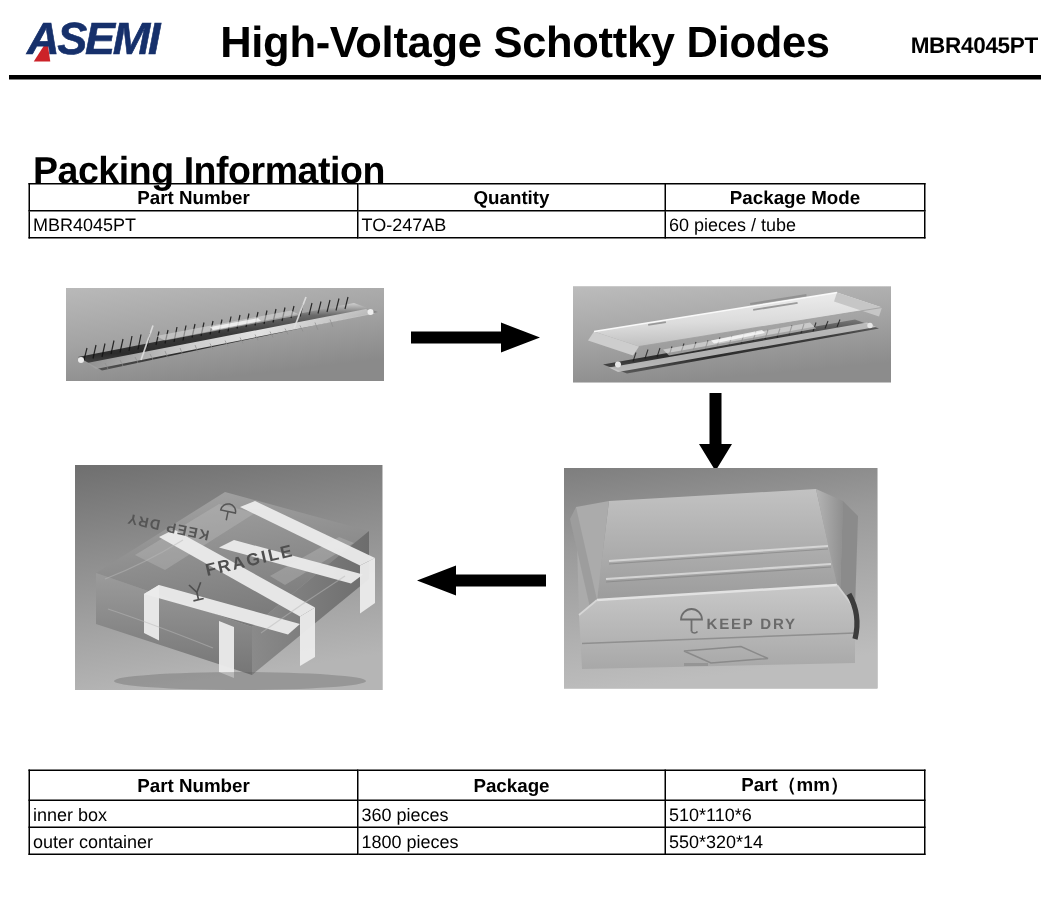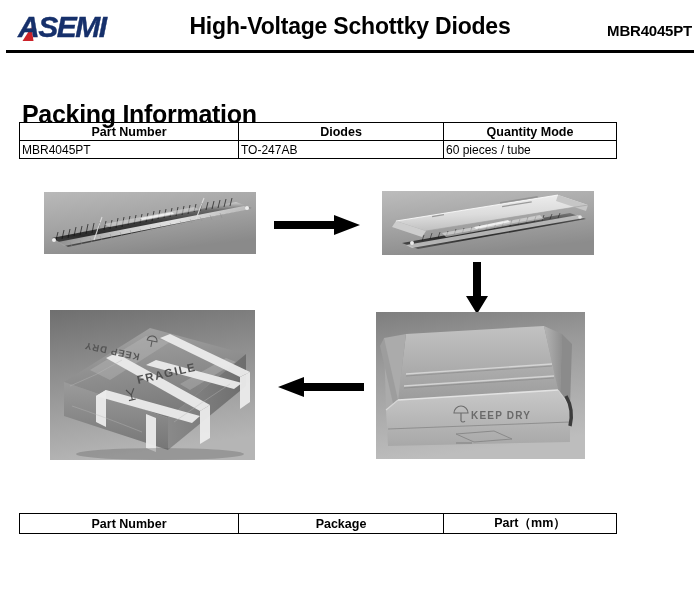--- a/index.html
+++ b/index.html
@@ -46,21 +46,21 @@
     border-left: 6px solid transparent;
     border-right: 5px solid transparent;
     border-bottom: 14px solid #cc2229;
     transform: skewX(-12deg);
   }
   .header-title {
     position: absolute;
     left: 0; top: 13px;
     width: 700px;
     text-align: center;
-    font-size: 23px;
+    font-size: 29px;
     font-weight: bold;
     letter-spacing: -0.2px;
   }
   .header-part {
     position: absolute;
     right: 8px; top: 22px;
     font-size: 15px;
     font-weight: bold;
     letter-spacing: -0.2px;
   }
@@ -136,22 +136,22 @@
 
 <table class="data-table" id="packing-table">
   <colgroup>
       <col style="width:219px">
       <col style="width:205px">
       <col style="width:173px">
     </colgroup>
   <thead>
     <tr>
       <th>Part Number</th>
-      <th>Diodes</th>
-      <th>Quantity Mode</th>
+      <th>Quantity</th>
+      <th>Package Mode</th>
     </tr>
   </thead>
   <tbody>
     <tr>
       <td>MBR4045PT</td>
       <td>TO-247AB</td>
       <td>60 pieces / tube</td>
     </tr>
   </tbody>
 </table>
@@ -482,14 +482,24 @@
       <col style="width:173px">
     </colgroup>
   <thead>
     <tr>
       <th>Part Number</th>
       <th>Package</th>
       <th>Part（mm）</th>
     </tr>
   </thead>
   <tbody>
+    <tr>
+      <td>inner box</td>
+      <td>360 pieces</td>
+      <td>510*110*6</td>
+    </tr>
+    <tr>
+      <td>outer container</td>
+      <td>1800 pieces</td>
+      <td>550*320*14</td>
+    </tr>
   </tbody>
 </table>
 
 </body></html>

